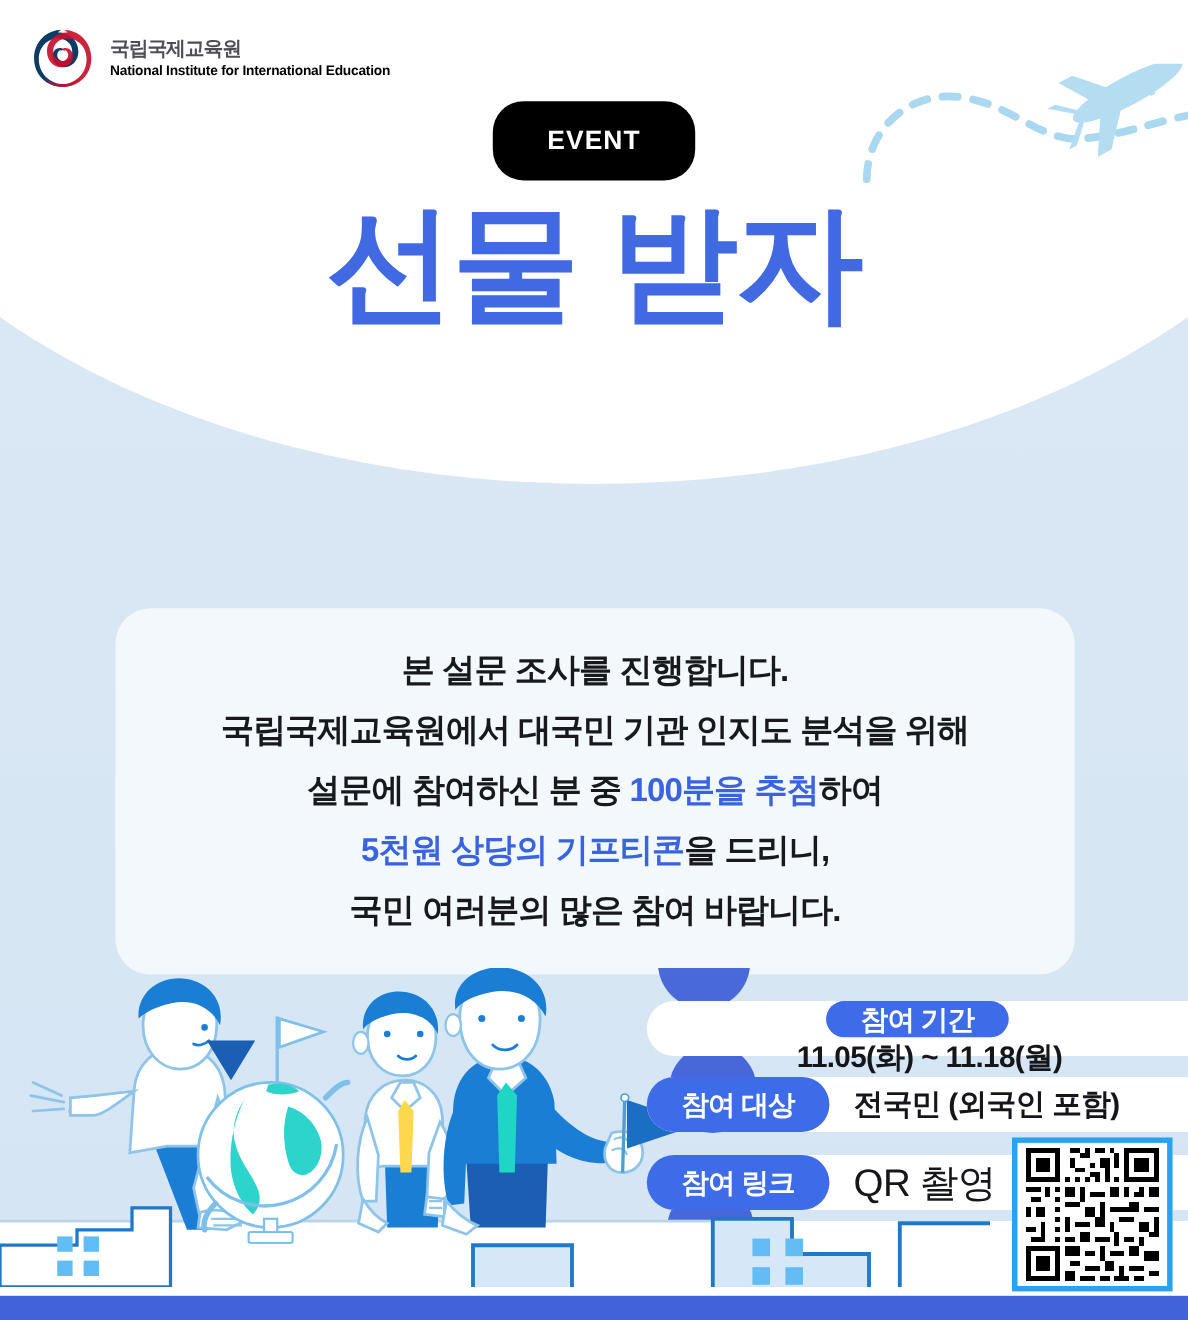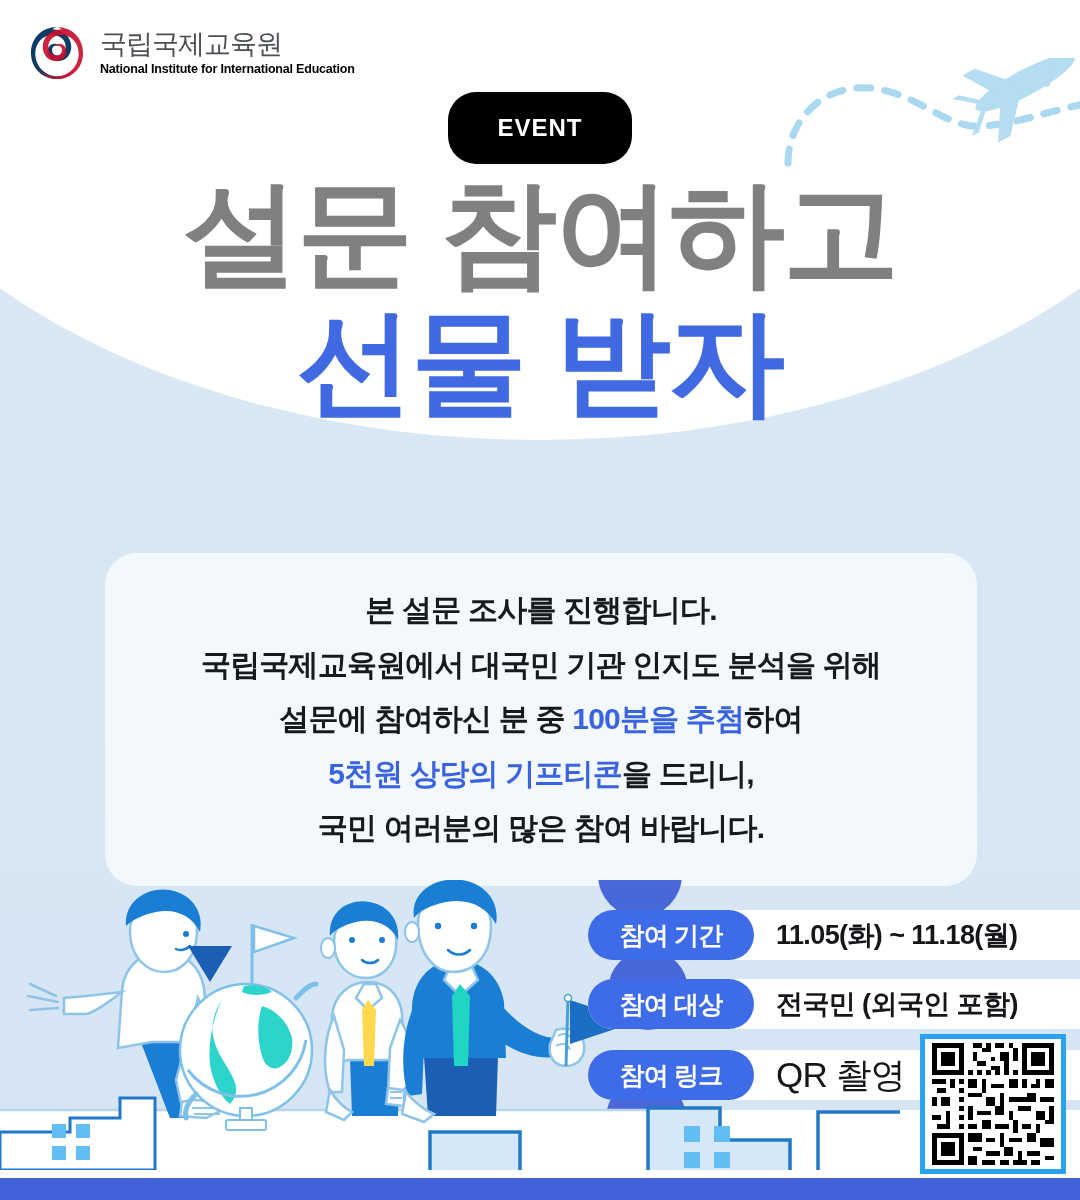--- a/index.html
+++ b/index.html
@@ -56,22 +56,22 @@
   .logo-wrap {
     position: absolute;
     left: 26px;
     top: 22px;
     display: flex;
     align-items: center;
     gap: 12px;
   }
   .logo-mark { width: 62px; height: 62px; flex: 0 0 auto; }
   .logo-text-ko {
-    font-size: 27px;
-    font-weight: 400;
+    font-size: 18px;
+    font-weight: 700;
     color: #4b4f54;
     letter-spacing: -1px;
     line-height: 1.05;
   }
   .logo-text-en {
     font-size: 12.5px;
     font-weight: 700;
     color: #000000;
     letter-spacing: -0.2px;
     margin-top: 3px;
@@ -192,21 +192,21 @@
     z-index: 2;
     margin-left: 22px;
     font-size: 27px;
     font-weight: 700;
     color: #14161a;
     letter-spacing: -0.6px;
     white-space: nowrap;
   }
   .info-value.qr-text { font-weight: 500; font-size: 35px; }
 
-  #row-period { left: 588px; top: 910px; width: 492px; }
+  #row-period { left: 588px; top: 910px; width: 492px; flex-direction: column; }
   #row-target { left: 588px; top: 979px; width: 492px; }
   #row-link   { left: 588px; top: 1050px; width: 492px; }
 
   
   .qr-box {
     position: absolute;
     left: 920px;
     top: 1034px;
     width: 146px;
     height: 140px;
@@ -261,21 +261,20 @@
         <rect x="74" y="22" width="6" height="6" rx="2" fill="#b4ddf2"></rect>
         <rect x="74" y="42" width="6" height="6" rx="2" fill="#b4ddf2"></rect>
         <rect x="84" y="28" width="6" height="6" rx="2" fill="#b4ddf2"></rect>
       </g>
     </svg>
   </div>
 
   <div class="event-badge">EVENT</div>
 
   <div class="headline">
-    <div class="headline-line1">설문 참여하고</div>
     <div class="headline-line2">선물 받자</div>
   </div>
 
   <div class="msg-card">
     <div class="msg-line">본 설문 조사를 진행합니다.</div>
     <div class="msg-line">국립국제교육원에서 대국민 기관 인지도 분석을 위해</div>
     <div class="msg-line">
       <span>설문에 참여하신 분 중 </span><span class="hl">100분을 추첨</span><span>하여</span>
     </div>
     <div class="msg-line">

